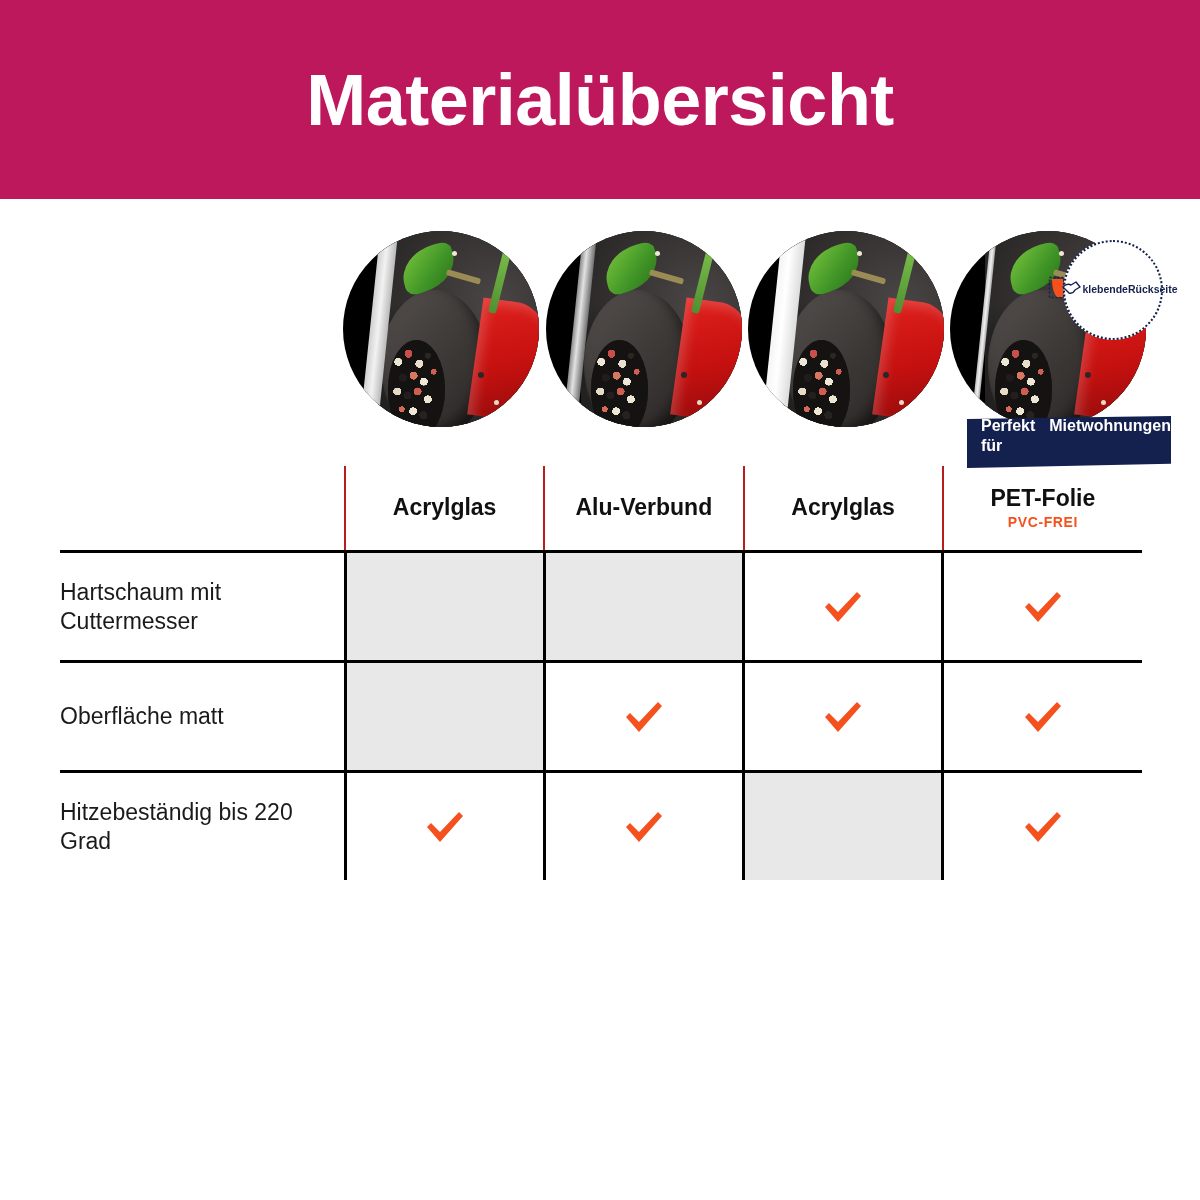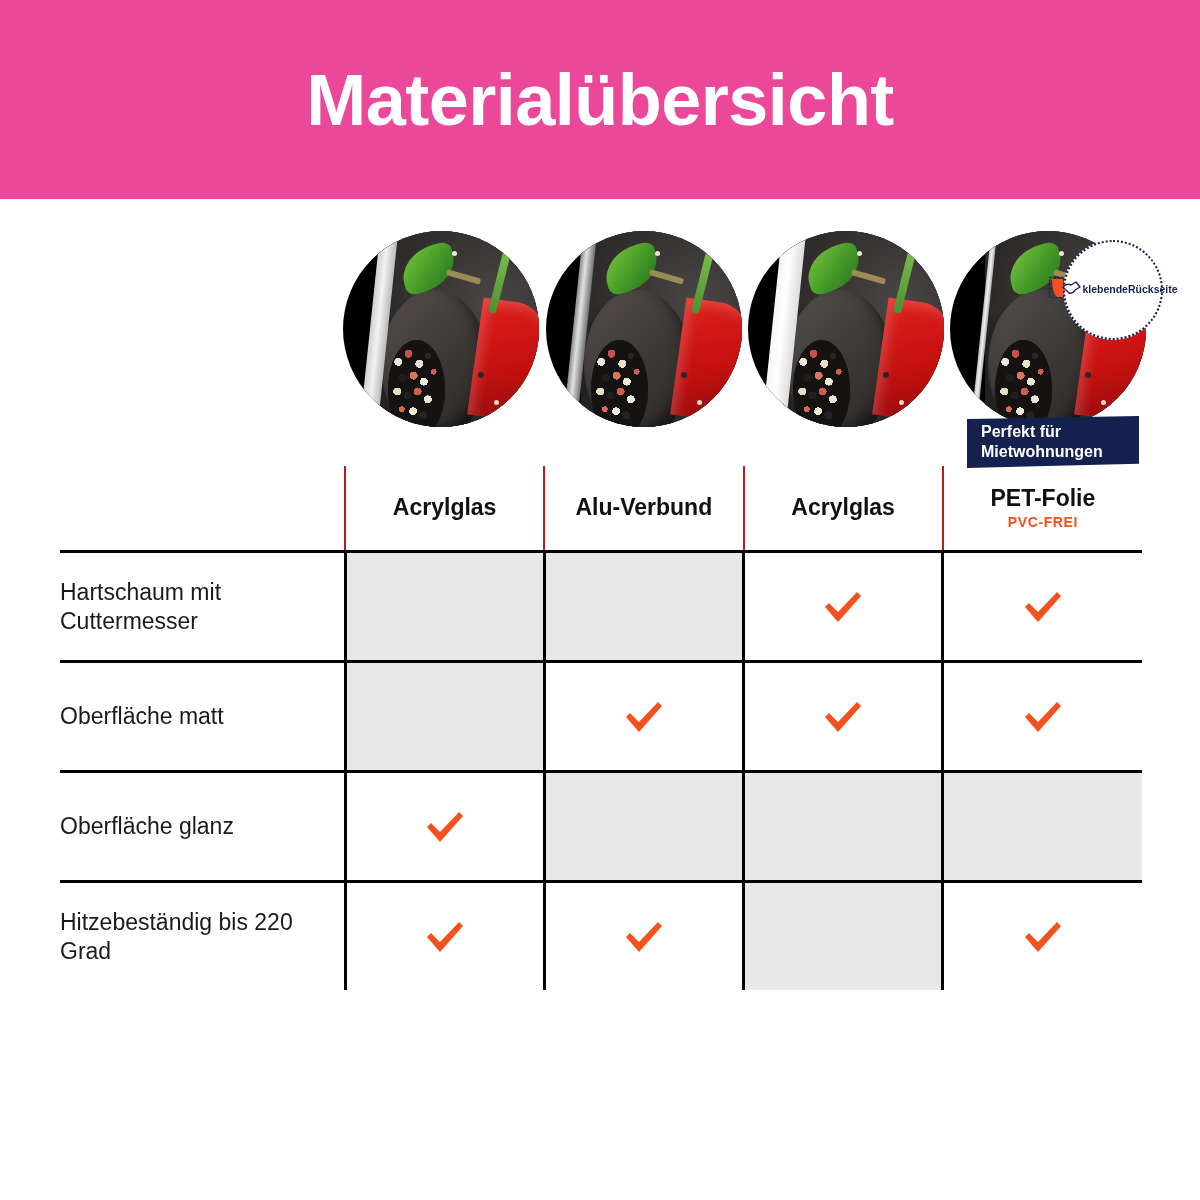--- a/index.html
+++ b/index.html
@@ -15,21 +15,21 @@
     position: relative;
   }
 
   
   .header {
     position: absolute;
     left: 0;
     top: 0;
     width: 1200px;
     height: 199px;
-    background: #ec4899;
+    background: #be185d;
     display: flex;
     align-items: center;
     justify-content: center;
   }
   .header-title {
     color: #ffffff;
     font-size: 72px;
     font-weight: bold;
     letter-spacing: -0.5px;
     line-height: 1;
@@ -213,26 +213,26 @@
     line-height: 1.12;
     text-align: center;
     font-family: "Liberation Sans", sans-serif;
   }
 
   
   .ribbon {
     position: absolute;
     left: 967px;
     top: 416px;
-    width: 172px;
+    width: 204px;
     height: 52px;
     background: #14214f;
     z-index: 7;
     display: flex;
-    flex-direction: column;
+    flex-direction: row;
     justify-content: center;
     padding-left: 14px;
     box-sizing: border-box;
     clip-path: polygon(0 6%, 100% 0, 100% 92%, 0 100%);
   }
   .ribbon-line {
     color: #ffffff;
     font-size: 16px;
     font-weight: bold;
     line-height: 1.22;
@@ -466,29 +466,20 @@
               <path d="M4 18 L8 14 L17 23 L36 3 L40 7 L17 33 Z" fill="#f4511e"></path>
             </svg></span></td>
       <td class="mat-cell"><span class="check"><svg viewBox="0 0 44 36" width="44" height="36" xmlns="http://www.w3.org/2000/svg">
               <path d="M4 18 L8 14 L17 23 L36 3 L40 7 L17 33 Z" fill="#f4511e"></path>
             </svg></span></td>
       <td class="mat-cell"><span class="check"><svg viewBox="0 0 44 36" width="44" height="36" xmlns="http://www.w3.org/2000/svg">
               <path d="M4 18 L8 14 L17 23 L36 3 L40 7 L17 33 Z" fill="#f4511e"></path>
             </svg></span></td>
     </tr>
 
-    <tr class="body-row">
-      <td class="row-label">Oberfläche glanz</td>
-      <td class="mat-cell"><span class="check"><svg viewBox="0 0 44 36" width="44" height="36" xmlns="http://www.w3.org/2000/svg">
-              <path d="M4 18 L8 14 L17 23 L36 3 L40 7 L17 33 Z" fill="#f4511e"></path>
-            </svg></span></td>
-      <td class="mat-cell off" style="background: rgb(232, 232, 232);"></td>
-      <td class="mat-cell off" style="background: rgb(232, 232, 232);"></td>
-      <td class="mat-cell off" style="background: rgb(232, 232, 232);"></td>
-    </tr>
 
     <tr class="body-row">
       <td class="row-label">Hitzebeständig bis 220 Grad</td>
       <td class="mat-cell"><span class="check"><svg viewBox="0 0 44 36" width="44" height="36" xmlns="http://www.w3.org/2000/svg">
               <path d="M4 18 L8 14 L17 23 L36 3 L40 7 L17 33 Z" fill="#f4511e"></path>
             </svg></span></td>
       <td class="mat-cell"><span class="check"><svg viewBox="0 0 44 36" width="44" height="36" xmlns="http://www.w3.org/2000/svg">
               <path d="M4 18 L8 14 L17 23 L36 3 L40 7 L17 33 Z" fill="#f4511e"></path>
             </svg></span></td>
       <td class="mat-cell off" style="background: rgb(232, 232, 232);"></td>

